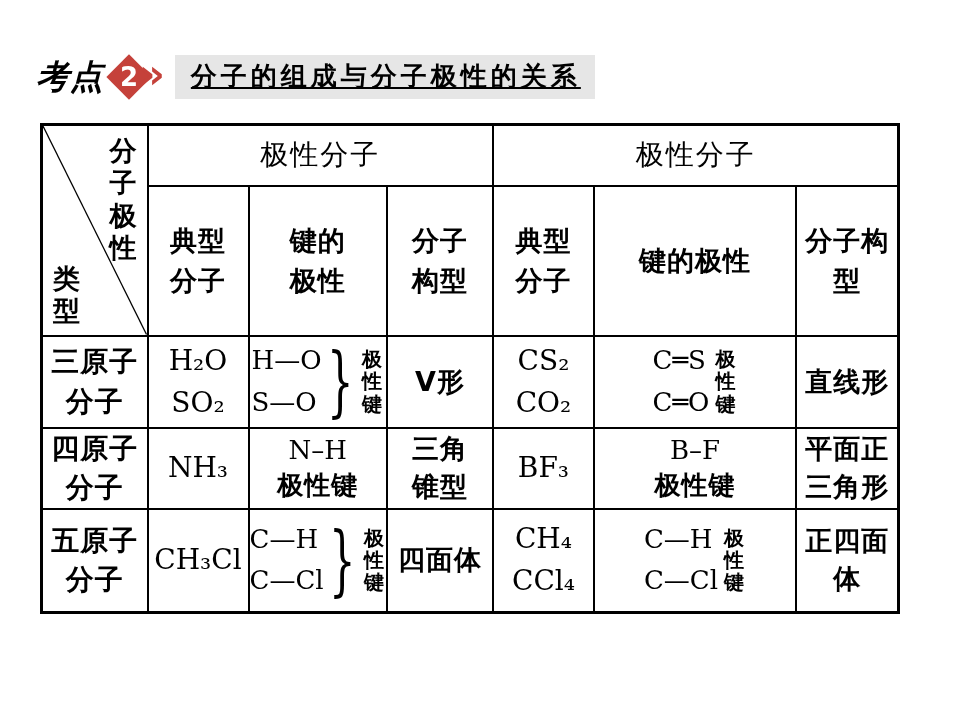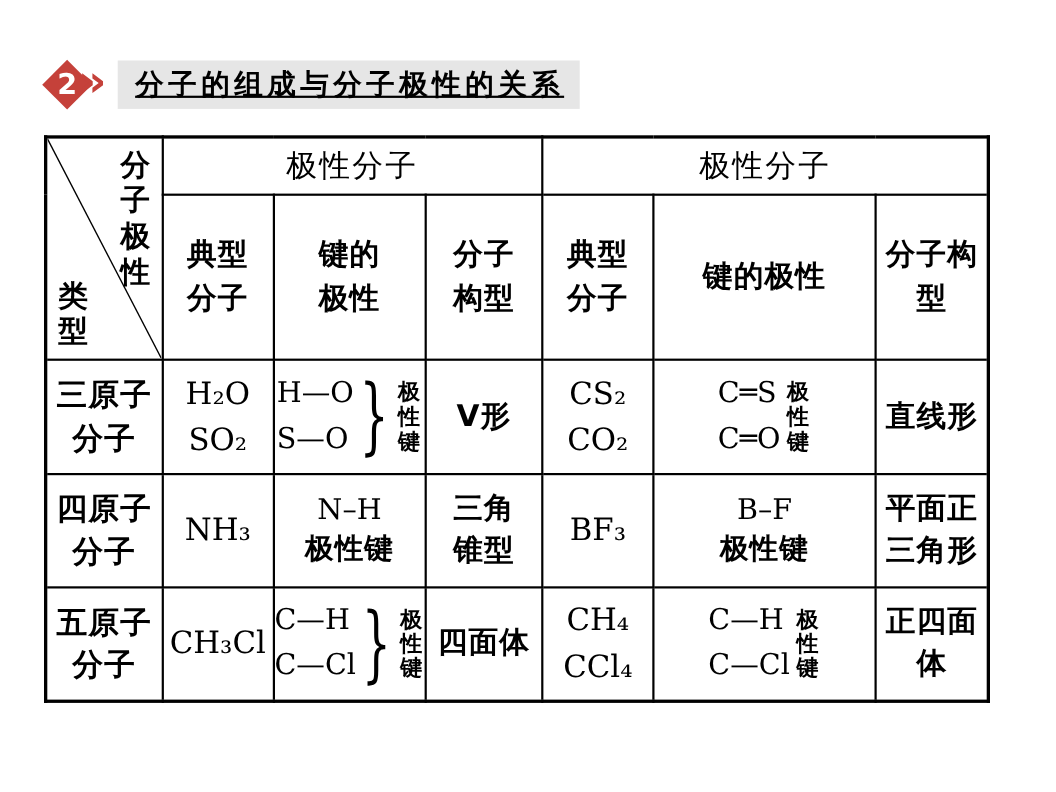--- a/index.html
+++ b/index.html
@@ -62,41 +62,42 @@
                 font-size:27px; font-weight:bold; line-height:1.2; text-align:center; }
   .corner-bottom { position:absolute; bottom:7px; left:9px; width:29px;
                    font-size:27px; font-weight:bold; line-height:1.2; text-align:center; }
 </style>
 </head>
 <body>
 
 <div class="page">
 
   <div class="topbar">
+    <span class="kaodian">考点</span>
     <span class="badge">
       <span class="diamond"></span>
       <span class="badge-num">2</span>
     </span>
     <span class="chevron">»</span>
     <span class="titlebar">分子的组成与分子极性的关系</span>
   </div>
 
   <table class="grid">
     <colgroup>
       <col style="width:106px">
         <col style="width:101px">
         <col style="width:136px">
       <col style="width:106px">
         <col style="width:101px">
         <col style="width:202px">
       <col style="width:103px">
     </colgroup>
 
     <tbody>
-        <tr style="height:52px">
+        <tr style="height:61px">
       <td rowspan="2" class="corner">
         <svg class="diag" viewBox="0 0 106 235" preserveAspectRatio="none">
           <line x1="0" y1="0" x2="106" y2="235" stroke="#000" stroke-width="1.3"></line>
         </svg>
         <div class="corner-top vtext">分子极性</div>
         <div class="corner-bottom vtext">类型</div>
       </td>
       <td colspan="3" class="ghead">极性分子</td>
       <td colspan="3" class="ghead">极性分子</td>
     </tr>
@@ -108,21 +109,21 @@
 极性</td>
       <td class="shead pre">分子
 构型</td>
       <td class="shead pre">典型
 分子</td>
       <td class="shead pre">键的极性</td>
       <td class="shead pre">分子构
 型</td>
     </tr>
 
-    <tr style="height:104px">
+    <tr style="height:92px">
       <td class="rowhead pre">三原子
 分子</td>
       <td class="mol">
         <div>H₂O</div>
         <div>SO₂</div>
       </td>
       <td>
         <div class="bond-flex">
           <div class="bond-lines">
             <div>H—O</div>
@@ -142,21 +143,21 @@
           <div class="bond-lines">
             <div>C═S</div>
             <div>C═O</div>
           </div>
           <div class="vlabel vtext">极性键</div>
         </div>
       </td>
       <td class="geom pre">直线形</td>
     </tr>
 
-    <tr style="height:103px">
+    <tr style="height:81px">
       <td class="rowhead pre">四原子
 分子</td>
       <td class="mol">
         <div>NH₃</div>
       </td>
       <td>
         <div class="bond-stack">
           <div class="bond-line">N–H</div>
           <div class="bond-word">极性键</div>
         </div>

